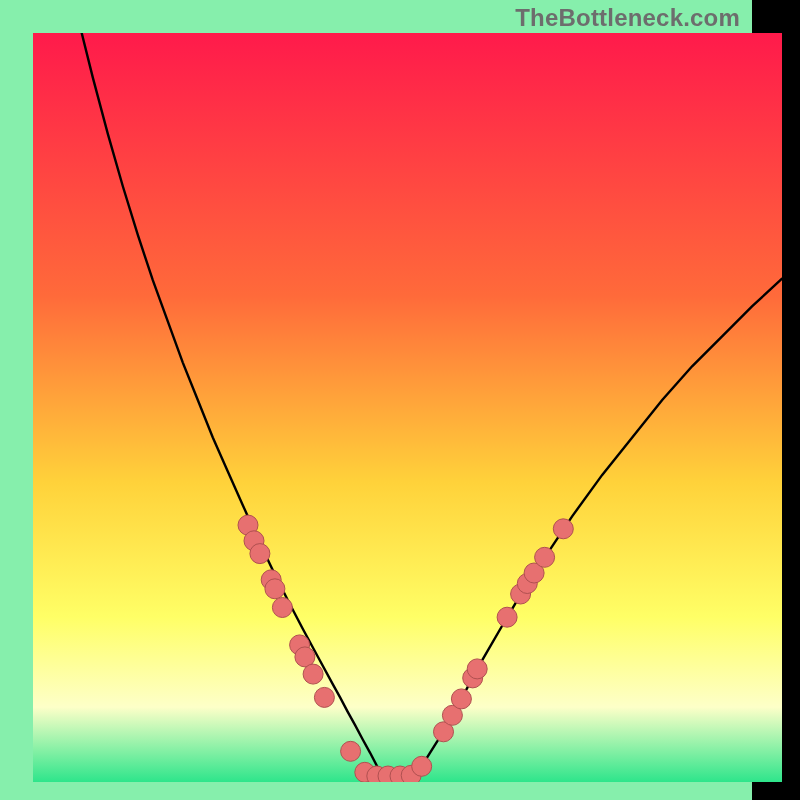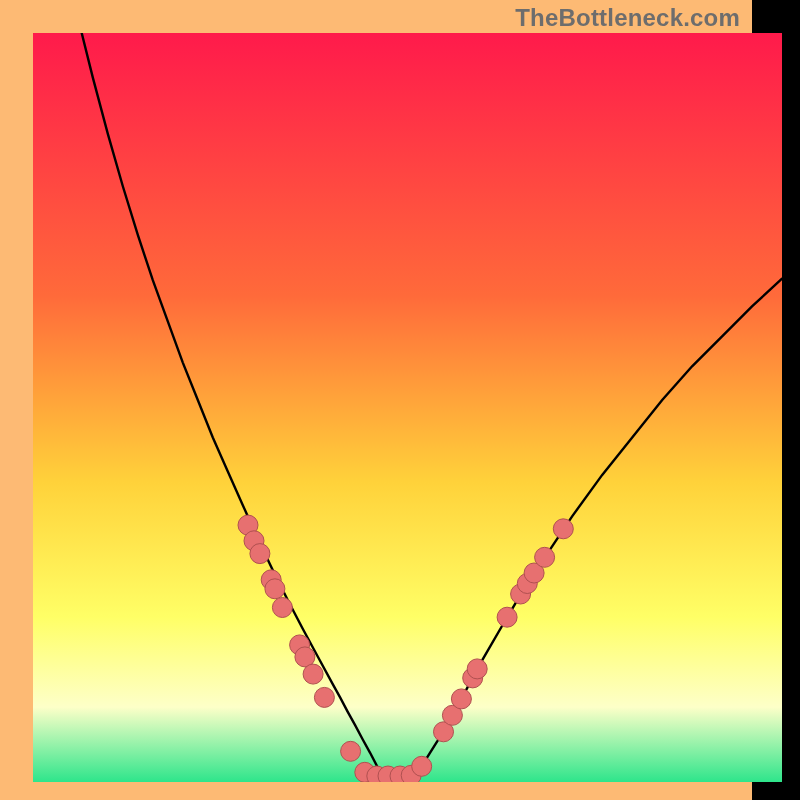--- a/index.html
+++ b/index.html
@@ -9,21 +9,21 @@
     height: 800px;
     background: #000;
     overflow: hidden;
   }
   .frame {
     position: absolute;
     left: 0;
     top: 0;
     width: 752px;
     height: 800px;
-    background: #fdba74;
+    background: #86efac;
   }
   .plot {
     position: absolute;
     left: 33px;
     top: 33px;
     width: 749px;
     height: 749px;
     overflow: hidden;
   }
   .attribution {

